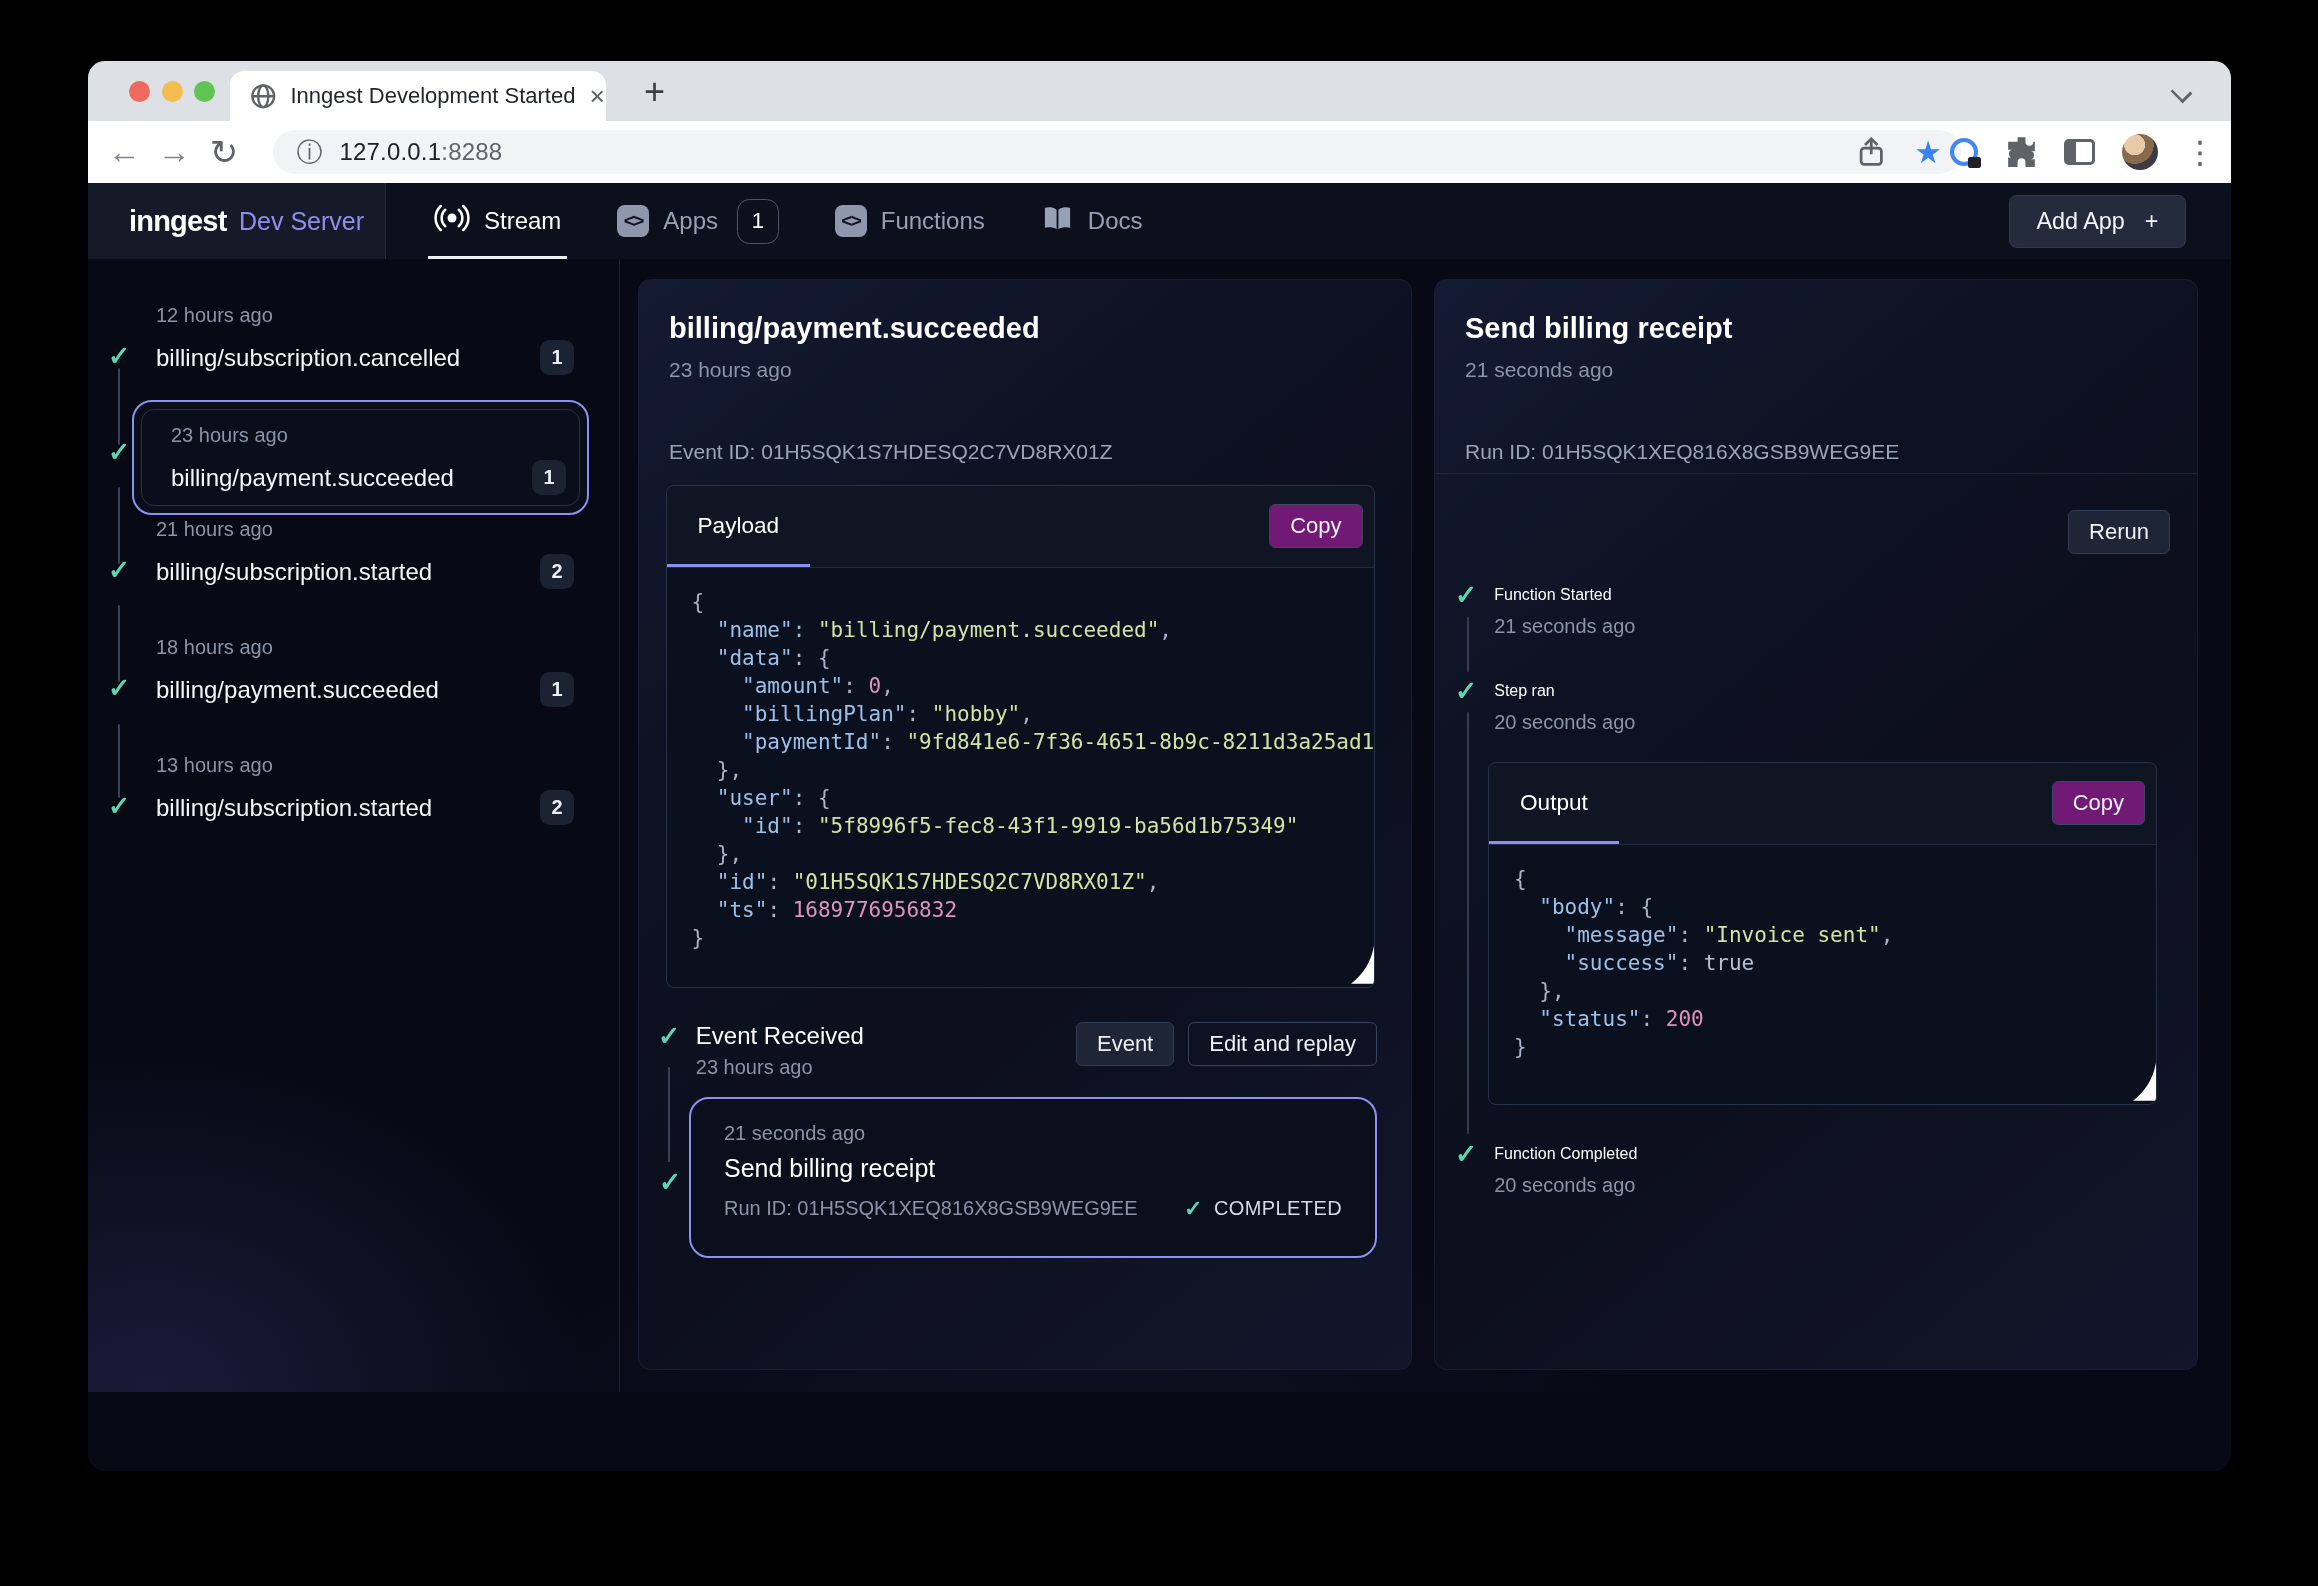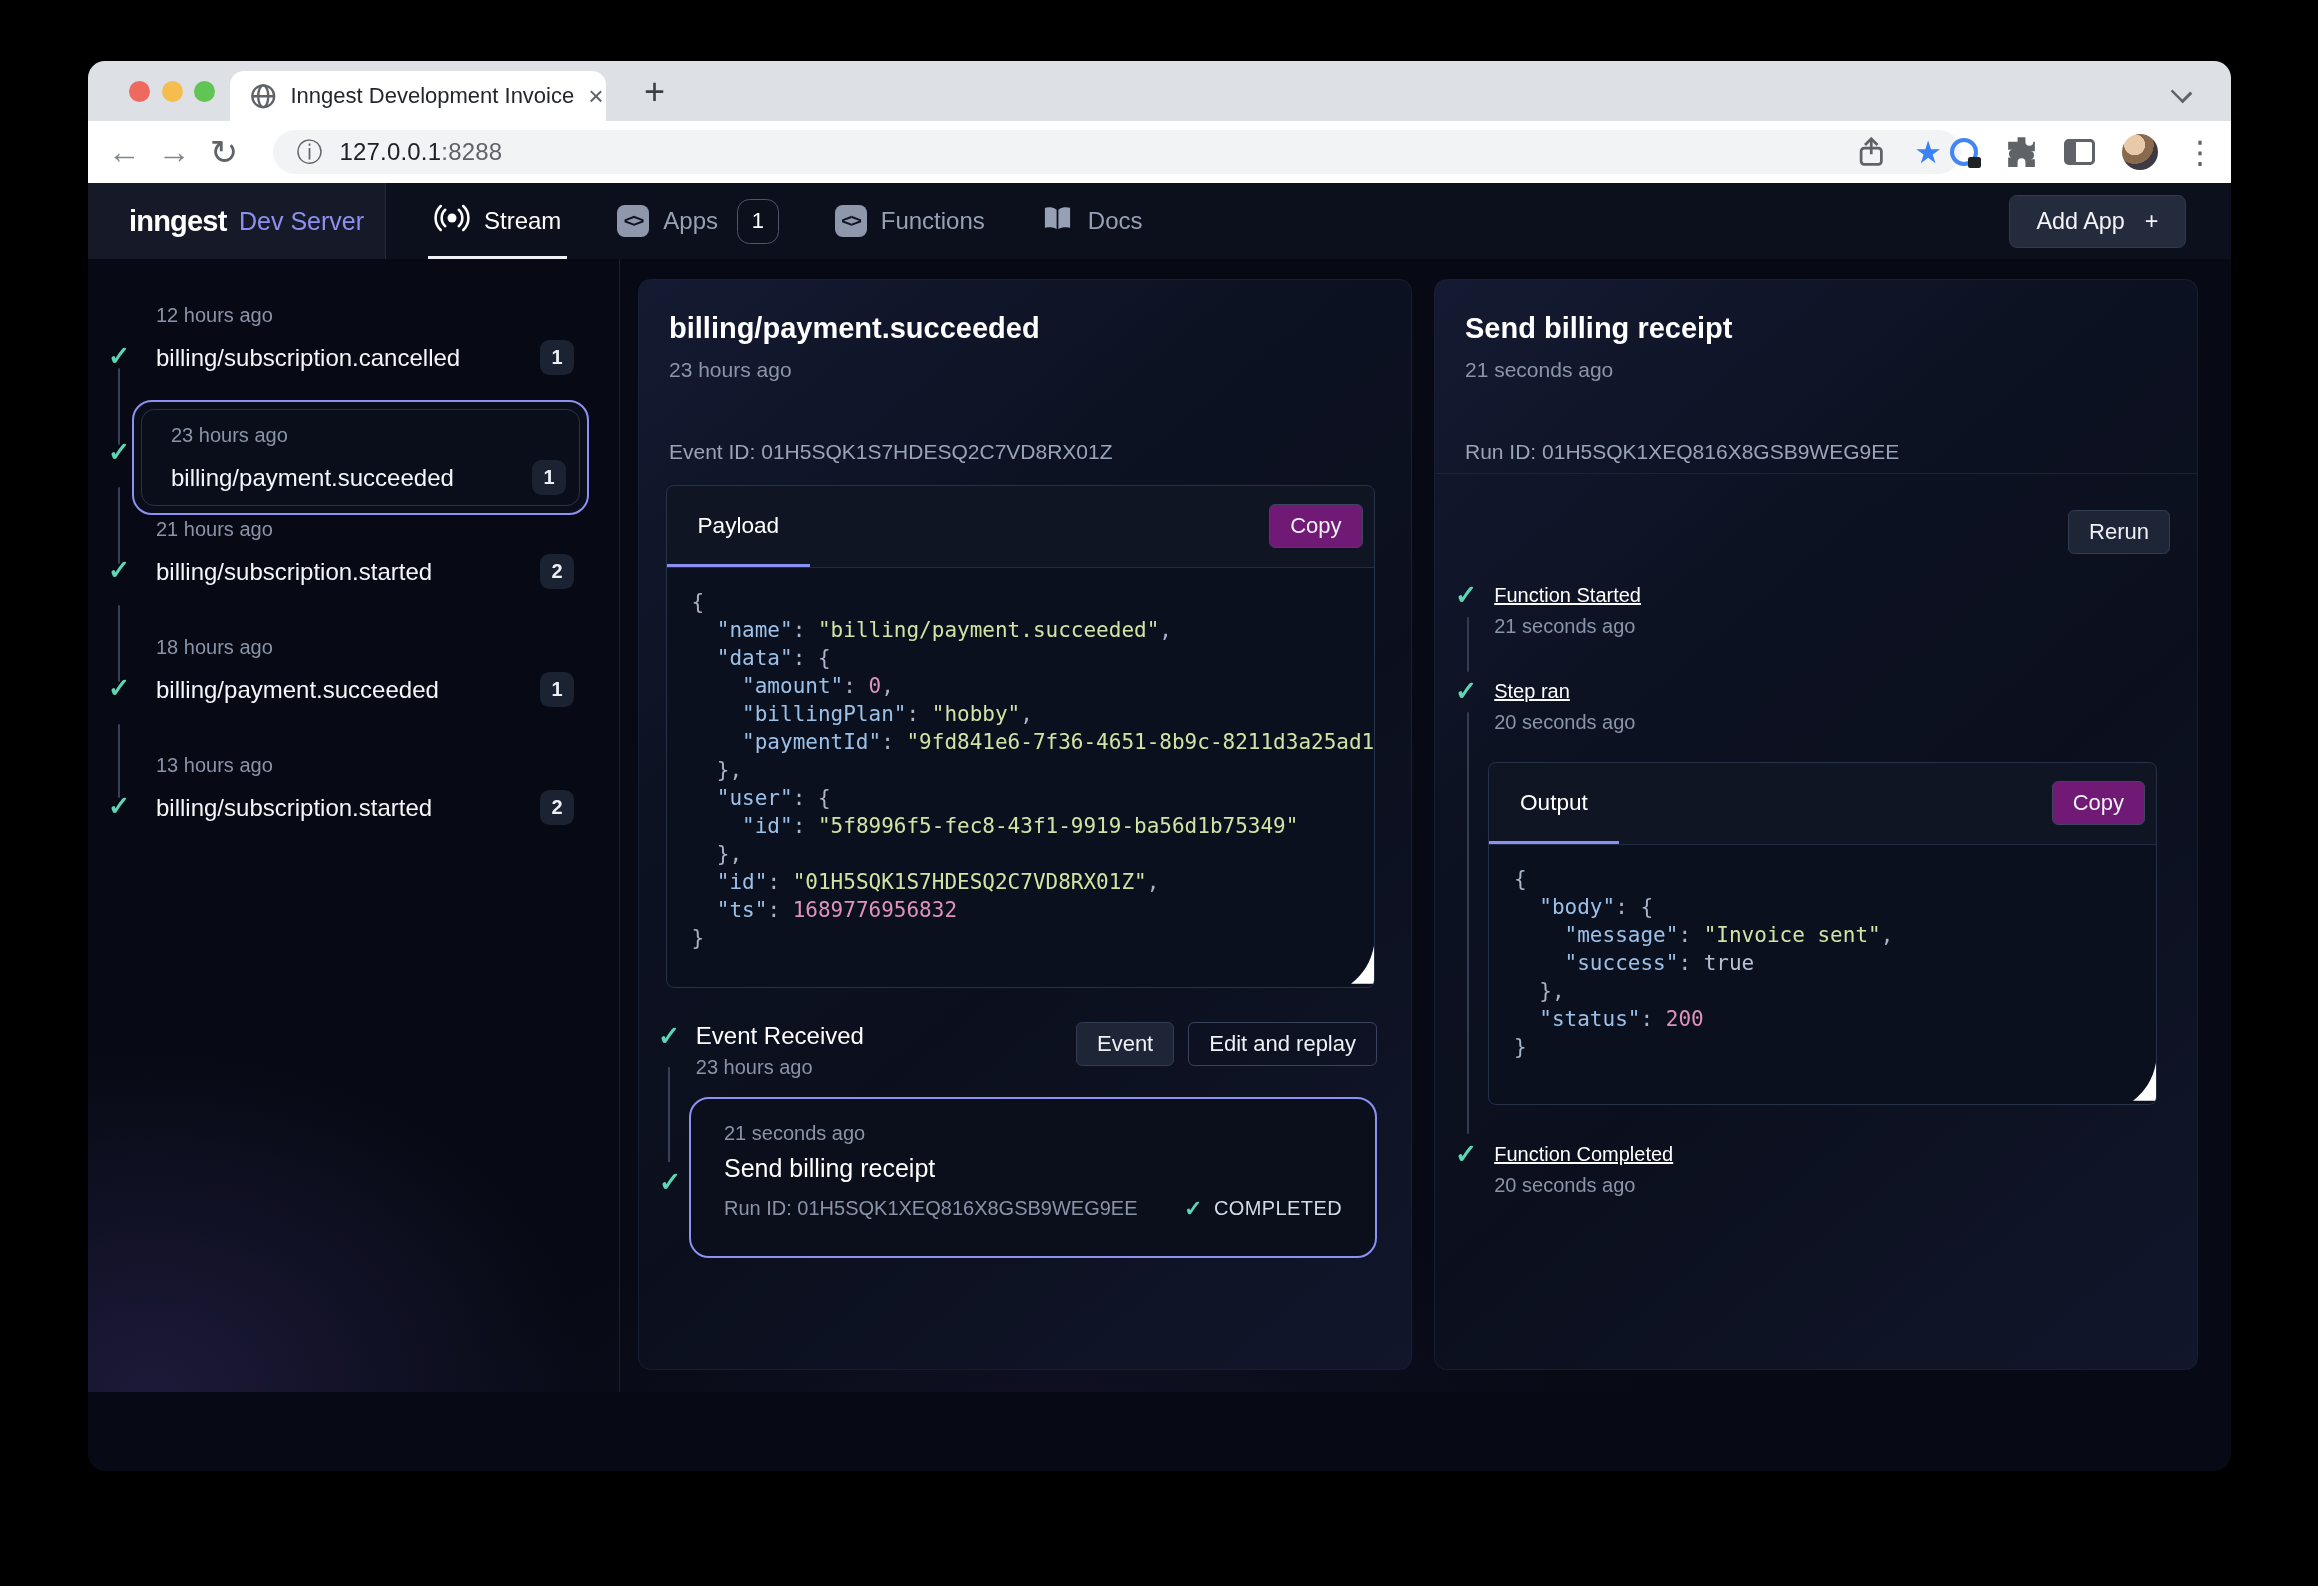--- a/index.html
+++ b/index.html
@@ -129,21 +129,21 @@
   .rc-title { margin-top:9.4px; font-size:25px; font-weight:500; color:#fff; }
   .rc-row { margin-top:12.5px; display:flex; align-items:center; }
   .rc-id { font-size:20px; color:#8a94a8; flex:1; }
   .rc-status { display:flex; align-items:center; gap:11px; font-size:20px; letter-spacing:0.4px; color:#d3dbe7; }
   .rc-status .chk { color:#5cd6b3; font-size:22px; font-weight:700; }
 
   .rcard-divider { position:absolute; left:0; right:0; top:193px; border-top:0.8px solid #1d2437; }
   .rerun { position:absolute; right:27px; top:230px; }
   .fn-item { position:absolute; left:20px; display:flex; align-items:flex-start; }
   .fn-check { font-size:26.5px; font-weight:700; color:#5cd6b3; margin:1.6px 17px 0 0; line-height:1; }
-  .fn-label { font-size:20px; line-height:28px; color:#fff;text-decoration:underline; }
+  .fn-label { font-size:16px; line-height:28px; color:#fff; }
   .fn-time { margin-top:6.2px; font-size:20px; color:#8a94a8; }
   .fn-started { top:301px; } .fn-stepran { top:397px; } .fn-completed { top:860px; }
   .r-seg1 { top:337px; height:55px; } .r-seg2 { top:432px; height:422px; }
   .rt-seg { position:absolute; left:32px; width:2.3px; background:#343c50; border-radius:1.6px; }
 </style>
 </head>
 <body>
 
 <div class="stage">
   <div class="window">
@@ -155,21 +155,21 @@
         <span class="light green"></span>
       </div>
       <div class="tab">
         <span class="globe">
           <svg width="26.5" height="26.5" viewBox="0 0 34 34">
               <circle cx="17" cy="17" r="14" fill="none" stroke="#5f6368" stroke-width="3"></circle>
               <line x1="3" y1="17" x2="31" y2="17" stroke="#5f6368" stroke-width="3"></line>
               <ellipse cx="17" cy="17" rx="6.5" ry="14" fill="none" stroke="#5f6368" stroke-width="3"></ellipse>
             </svg>
         </span>
-        <span class="tab-title">Inngest Development Invoice</span>
+        <span class="tab-title">Inngest Development Started</span>
         <span class="tab-close">×</span>
       </div>
       <div class="newtab">+</div>
       <div class="tab-chevron"></div>
     </div>
 
     <div class="toolbar">
       <span class="navbtn" style="margin-left:11px">←</span>
       <span class="navbtn">→</span>
       <span class="navbtn reload">↻</span>

